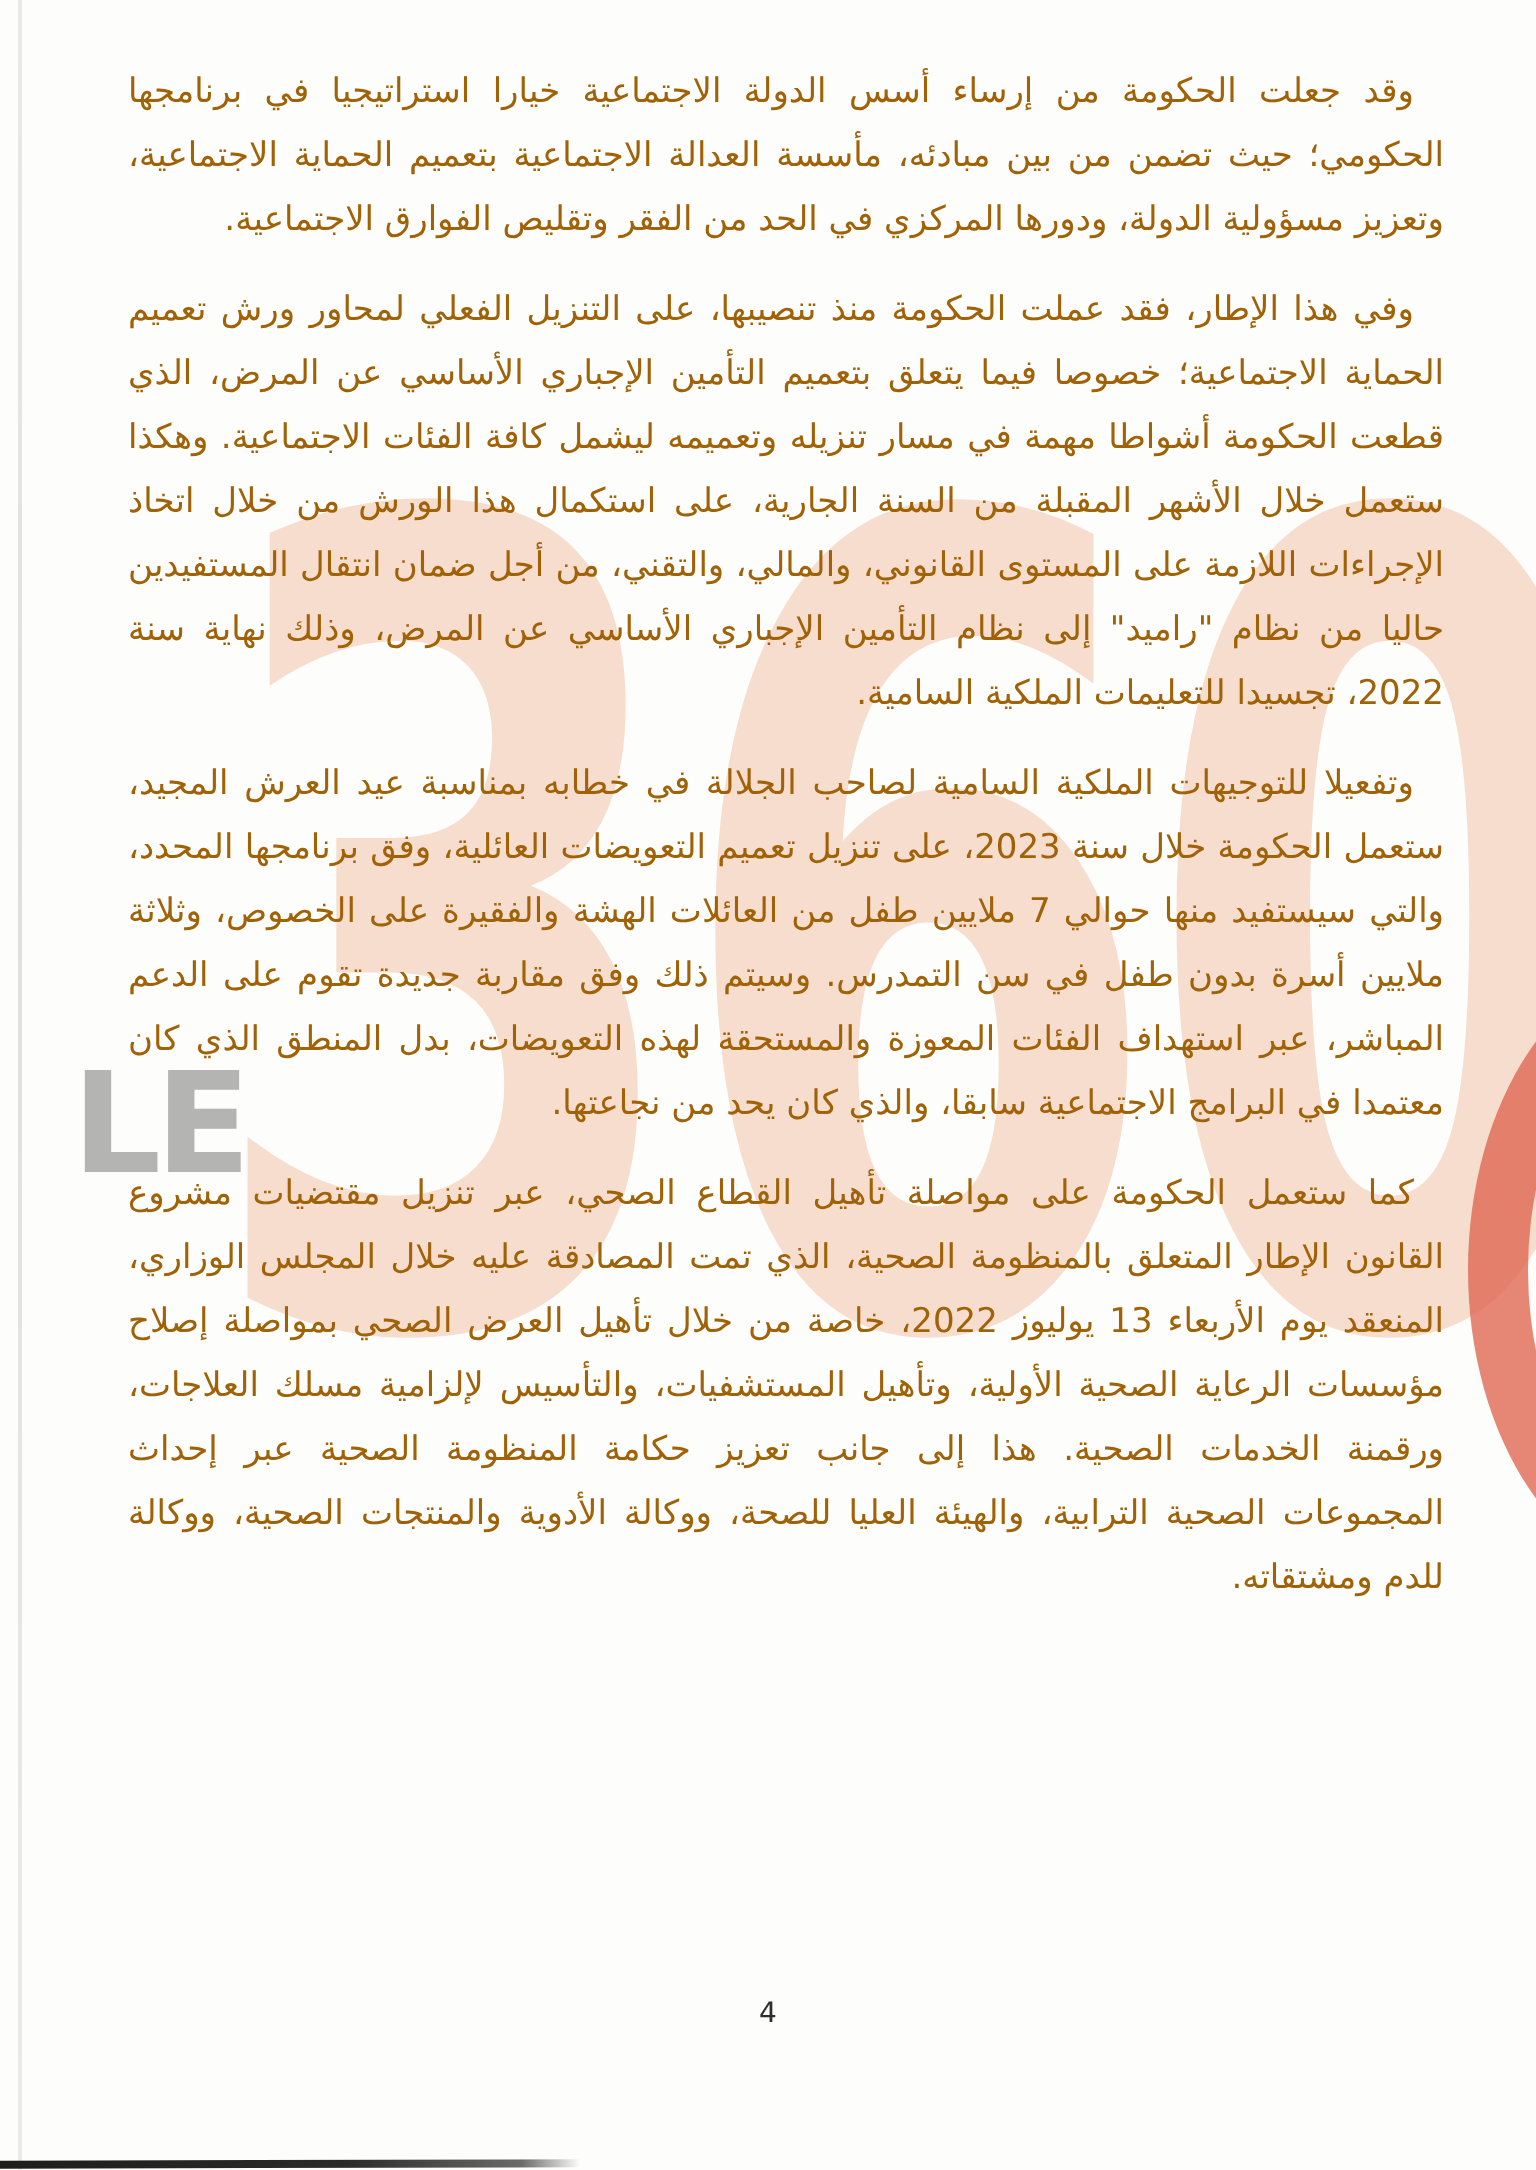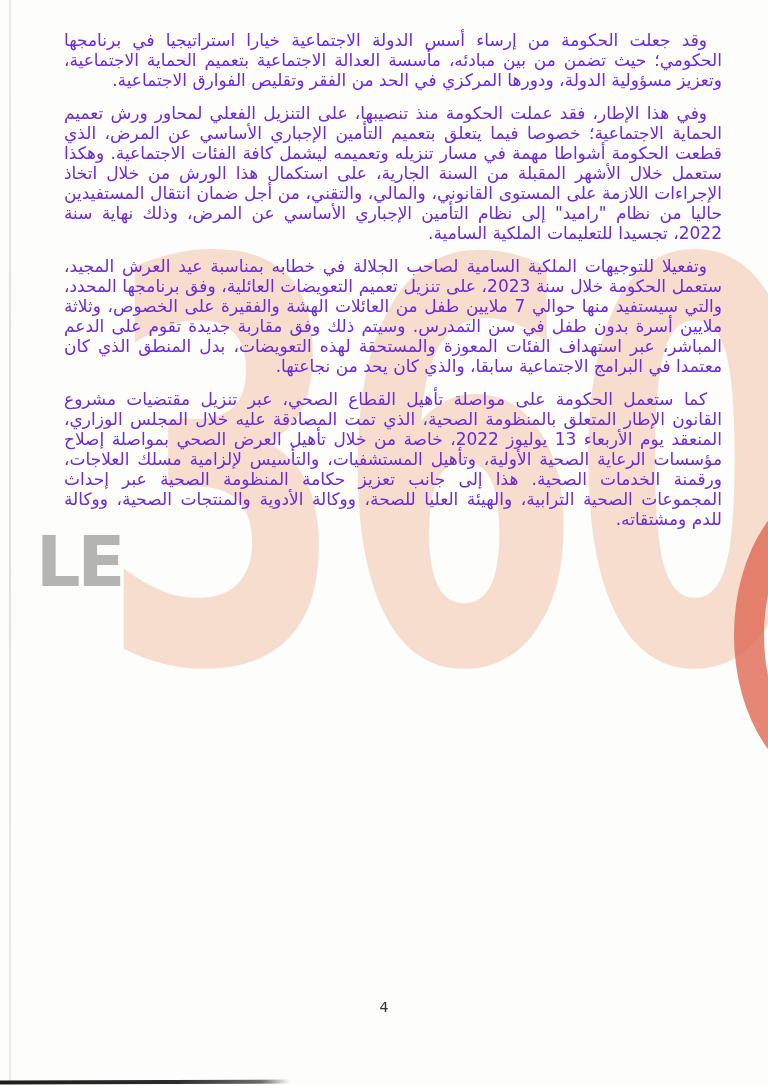--- a/index.html
+++ b/index.html
@@ -63,23 +63,23 @@
   }
   
   .doc-body {
     position: absolute;
     z-index: 2;
     top: 30px;
     right: 46px;
     width: 658px;
     direction: rtl;
     text-align: justify;
-    color: #6d28d9;
+    color: #a16207;
     font-size: 17px;
-    line-height: 20px;
+    line-height: 32px;
     font-family: "DejaVu Sans", "DejaVu Serif", sans-serif;
   }
   .doc-body p {
     margin: 0 0 13px 0;
     text-indent: 15px;
   }
   .page-number {
     position: absolute;
     z-index: 2;
     top: 999px;

